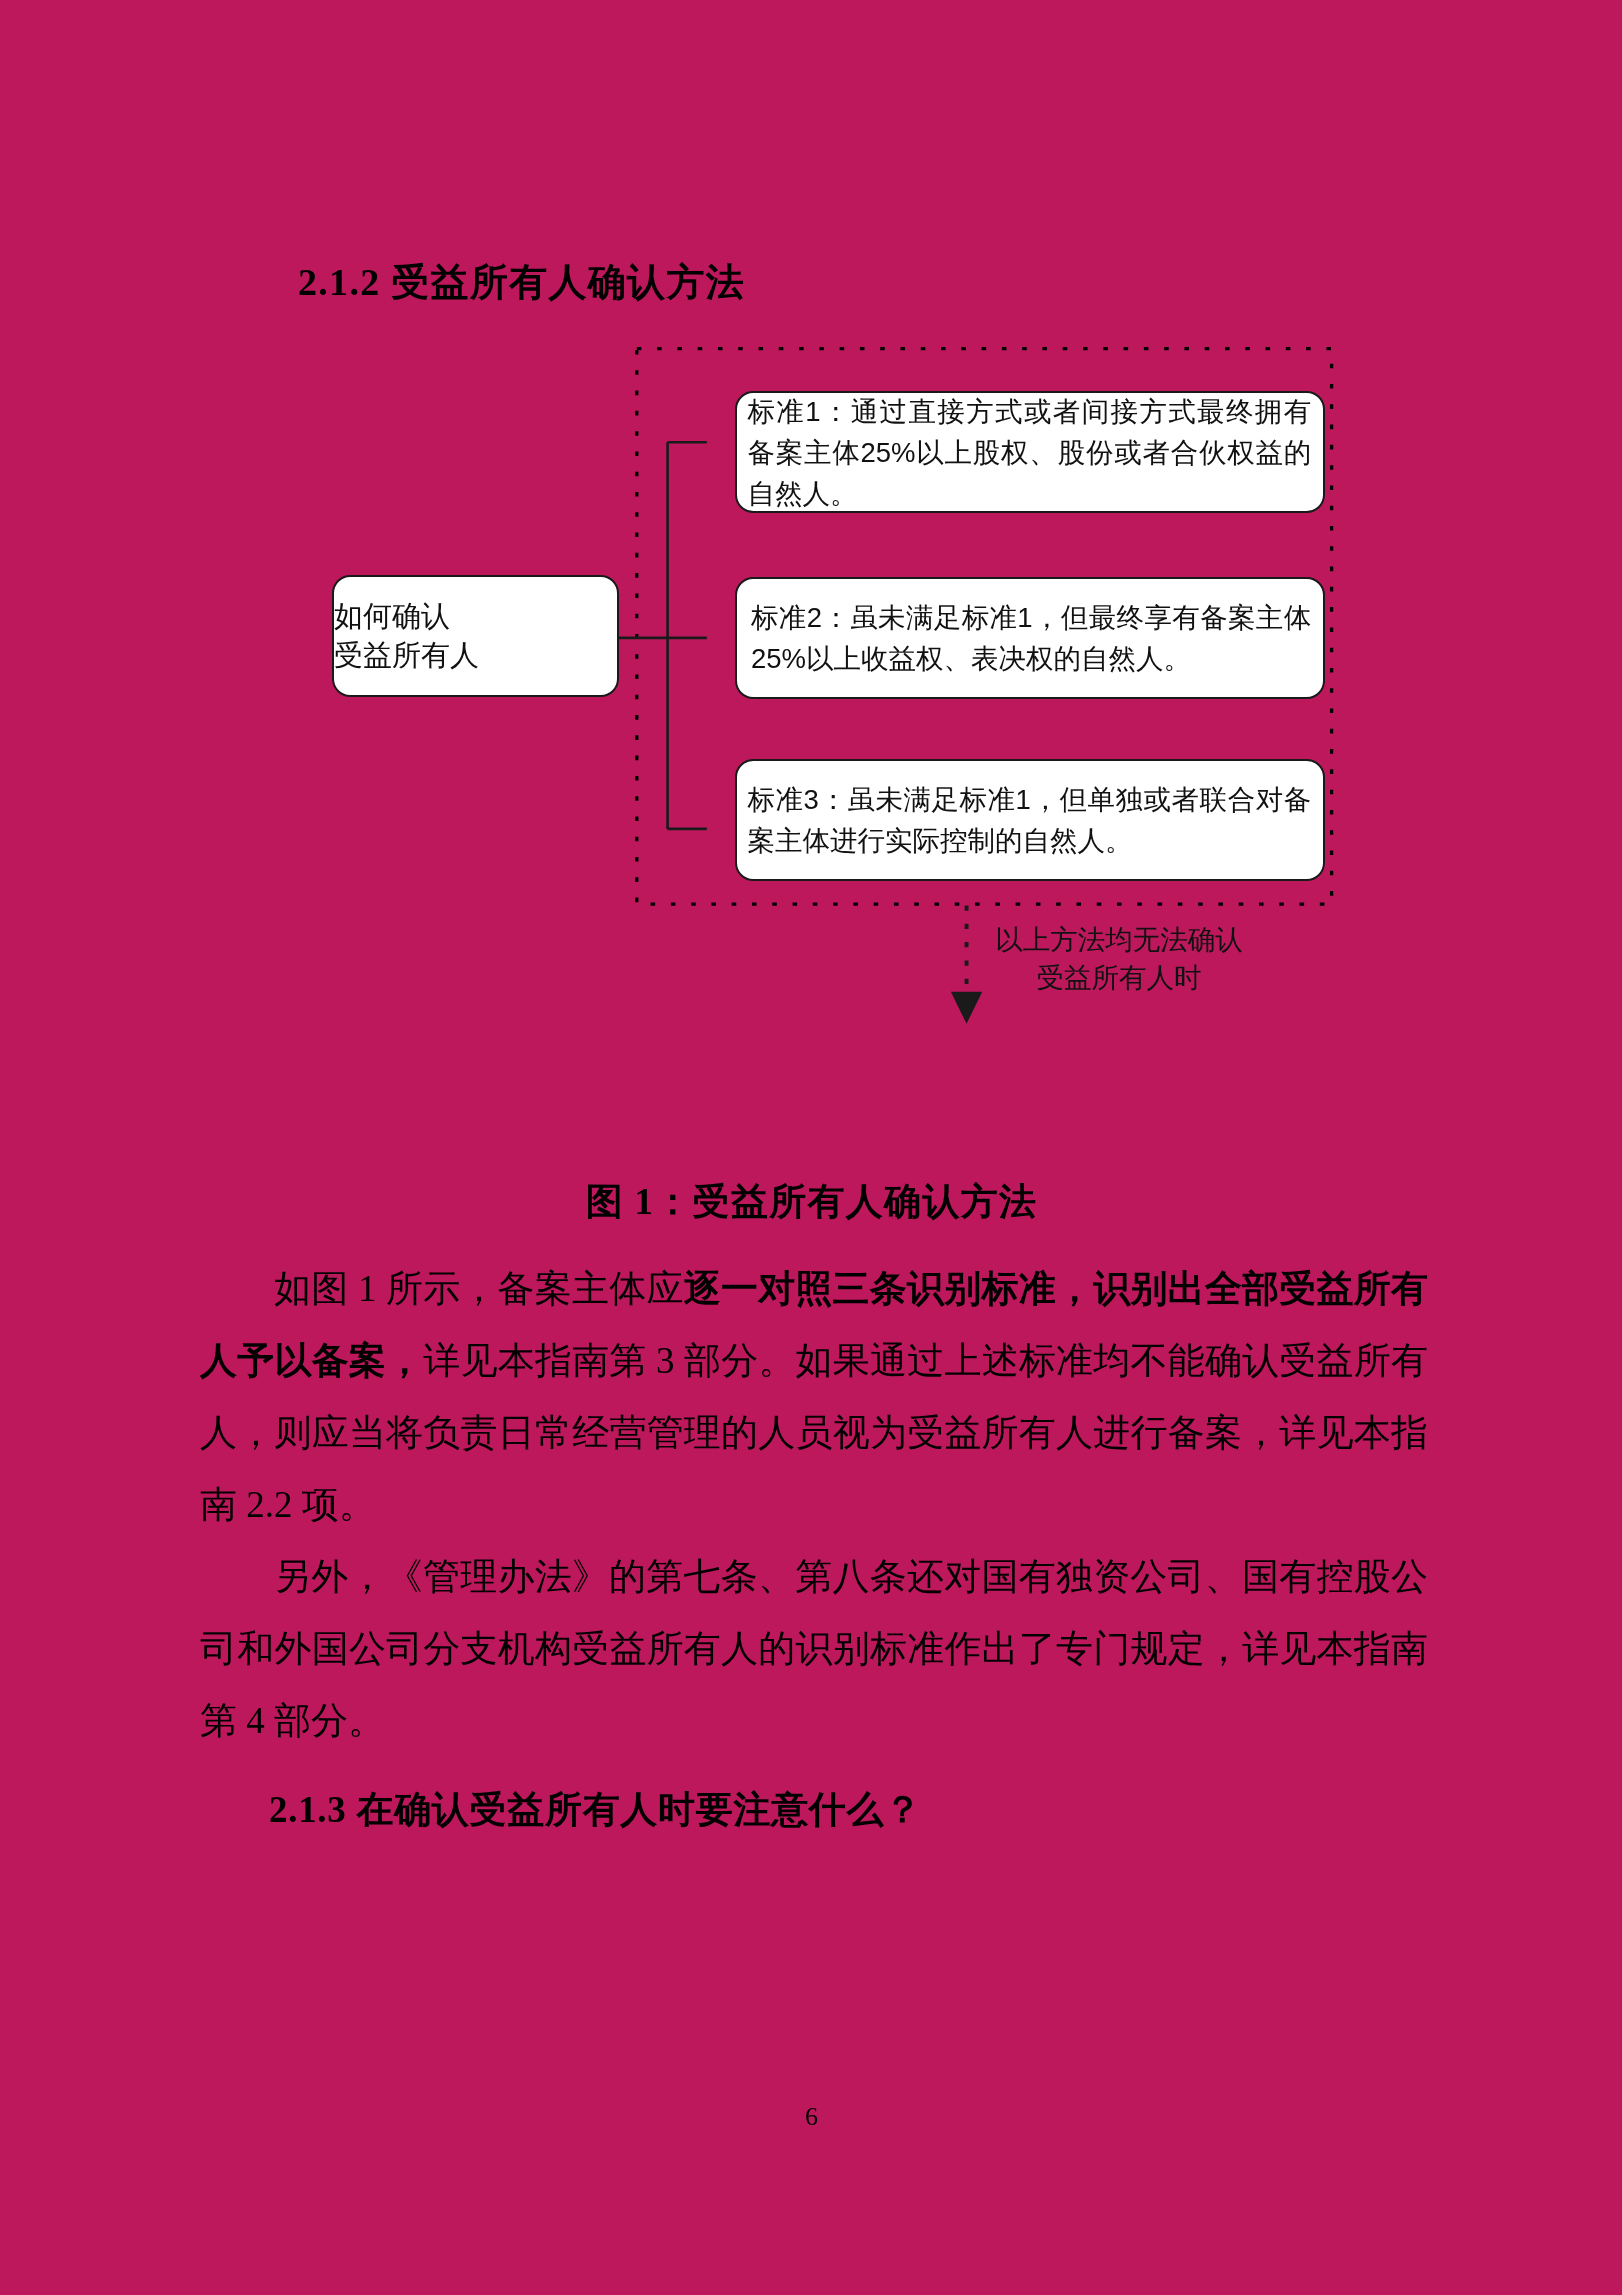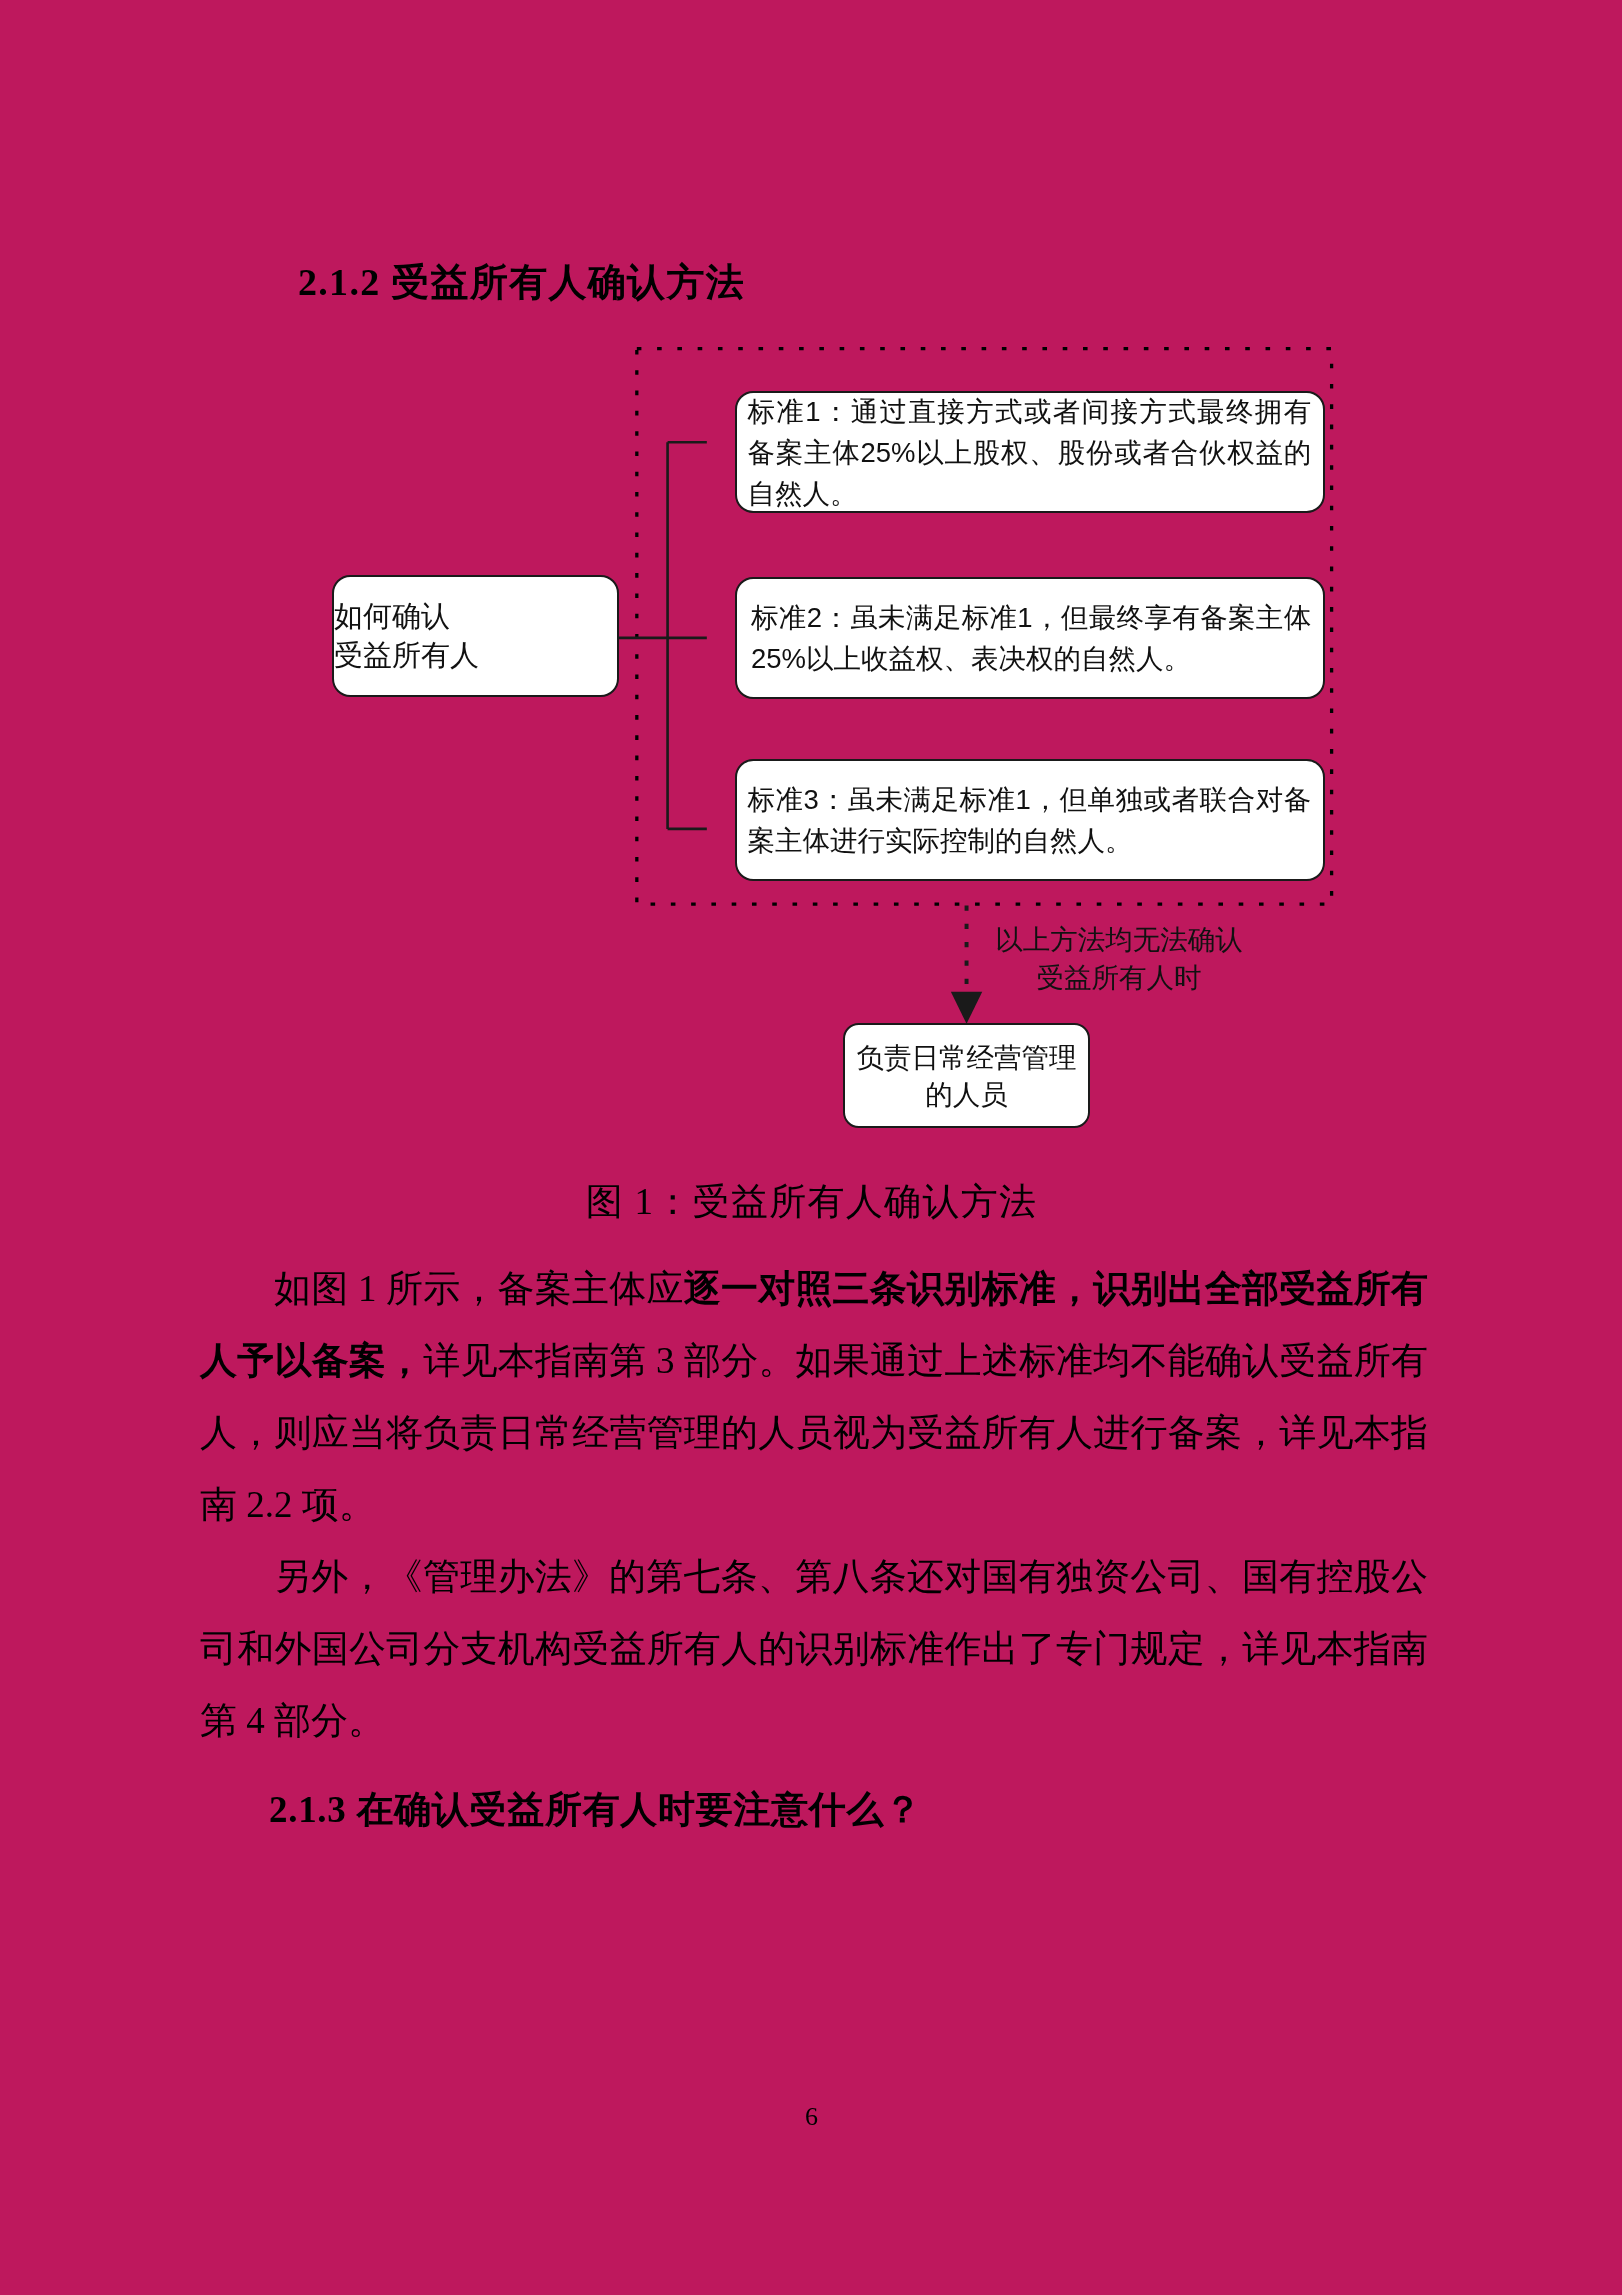--- a/index.html
+++ b/index.html
@@ -64,21 +64,21 @@
     font-family: "Liberation Sans", sans-serif;
     font-size: 27.5px; line-height: 38px; color: #111111;
   }
 
   
   .fig-caption {
     position: absolute;
     left: 0; top: 1177px; width: 1623px;
     text-align: center;
     font-size: 37px;
-    font-weight: normal;
+    font-weight: bold;
     letter-spacing: 1.3px;
   }
 
   
   .body-text {
     position: absolute;
     left: 200px; top: 1253px; width: 1228px;
     font-size: 37px;
     line-height: 72px;
     text-align: justify;
@@ -131,24 +131,20 @@
   </div>
   <div class="fc-box criteria" style="top:759px;">
     <div class="txt">标准3：虽未满足标准1，但单独或者联合对备案主体进行实际控制的自然人。</div>
   </div>
 
   <div class="fc-arrow-label">
     <div>以上方法均无法确认</div>
     <div>受益所有人时</div>
   </div>
 
-  <div class="fc-box fc-bottom">
-    <span>负责日常经营管理</span>
-    <span>的人员</span>
-  </div>
 
   <div class="fig-caption">图 1：受益所有人确认方法</div>
 
   <div class="body-text">
       <p><span>如图 1 所示，备案主体应</span><span class="bold">逐一对照三条识别标准，识别出全部受益所有人予以备案，</span><span>详见本指南第 3 部分。如果通过上述标准均不能确认受益所有人，则应当将负责日常经营管理的人员视为受益所有人进行备案，详见本指南 2.2 项。</span></p>
       <p><span>另外，《管理办法》的第七条、第八条还对国有独资公司、国有控股公司和外国公司分支机构受益所有人的识别标准作出了专门规定，详见本指南第 4 部分。</span></p>
       <h3 class="body-heading"><span class="bold">2.1.3 在确认受益所有人时要注意什么？</span></h3>
     </div>
 
   <div class="page-number">6</div>

